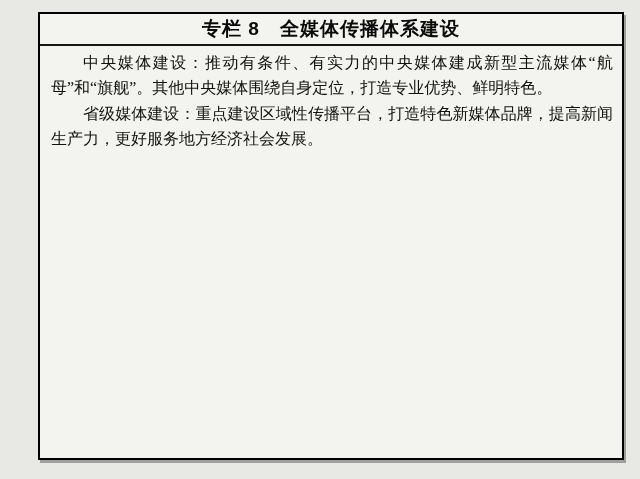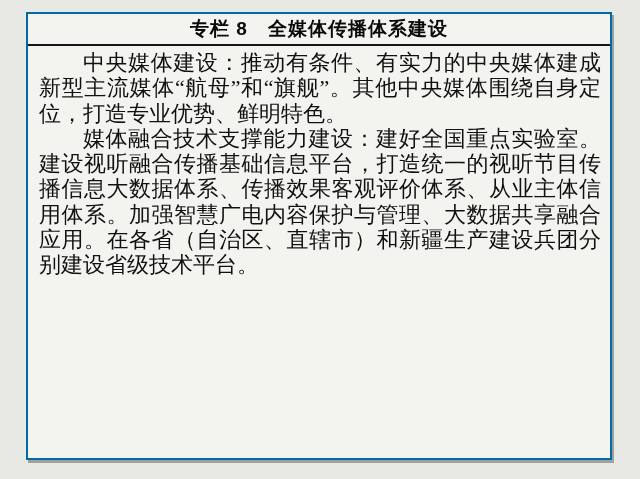--- a/index.html
+++ b/index.html
@@ -9,58 +9,58 @@
   body {
     width: 640px;
     height: 479px;
     background: #e8e8e5;
     position: relative;
     overflow: hidden;
     font-family: "Liberation Serif", serif;
   }
   .panel {
     position: absolute;
-    left: 26px;
+    left: 38px;
     top: 12px;
     width: 582px;
     height: 444px;
-    border: 2px solid #0369a1;
+    border: 2px solid #000000;
     background: #f3f3ef;
     box-shadow: 2px 3px 0 rgba(50,50,50,0.40);
   }
   .panel-title {
     height: 30px;
     display: flex;
     align-items: center;
     justify-content: center;
     border-bottom: 2px solid #161616;
     font-family: "Liberation Sans", sans-serif;
     font-weight: 700;
     font-size: 19px;
     color: #0a0a0a;
     letter-spacing: 1px;
     background: #f3f3ef;
   }
   .panel-body {
     padding: 4px 9px 0 11px;
-    font-size: 22px;
+    font-size: 16px;
     line-height: 25.3px;
     color: #111;
     text-align: justify;
     text-justify: inter-ideograph;
   }
   .para {
     margin: 0;
     text-indent: 2em;
     word-break: break-all;
   }
 </style>
 </head>
 <body>
 
 <div class="panel">
   <div class="panel-title">专栏 8　全媒体传播体系建设</div>
   <div class="panel-body">
 
   <p class="para">中央媒体建设：推动有条件、有实力的中央媒体建成新型主流媒体“航母”和“旗舰”。其他中央媒体围绕自身定位，打造专业优势、鲜明特色。</p>
-      <p class="para">媒体融合技术支撑能力建设：建好全国重点实验室。建设视听融合传播基础信息平台，打造统一的视听节目传播信息大数据体系、传播效果客观评价体系、从业主体信用体系。加强智慧广电内容保护与管理、大数据共享融合应用。在各省（自治区、直辖市）和新疆生产建设兵团分别建设省级技术平台。</p>
+      <p class="para">省级媒体建设：重点建设区域性传播平台，打造特色新媒体品牌，提高新闻生产力，更好服务地方经济社会发展。</p>
     </div>
 </div>
 
 </body></html>

